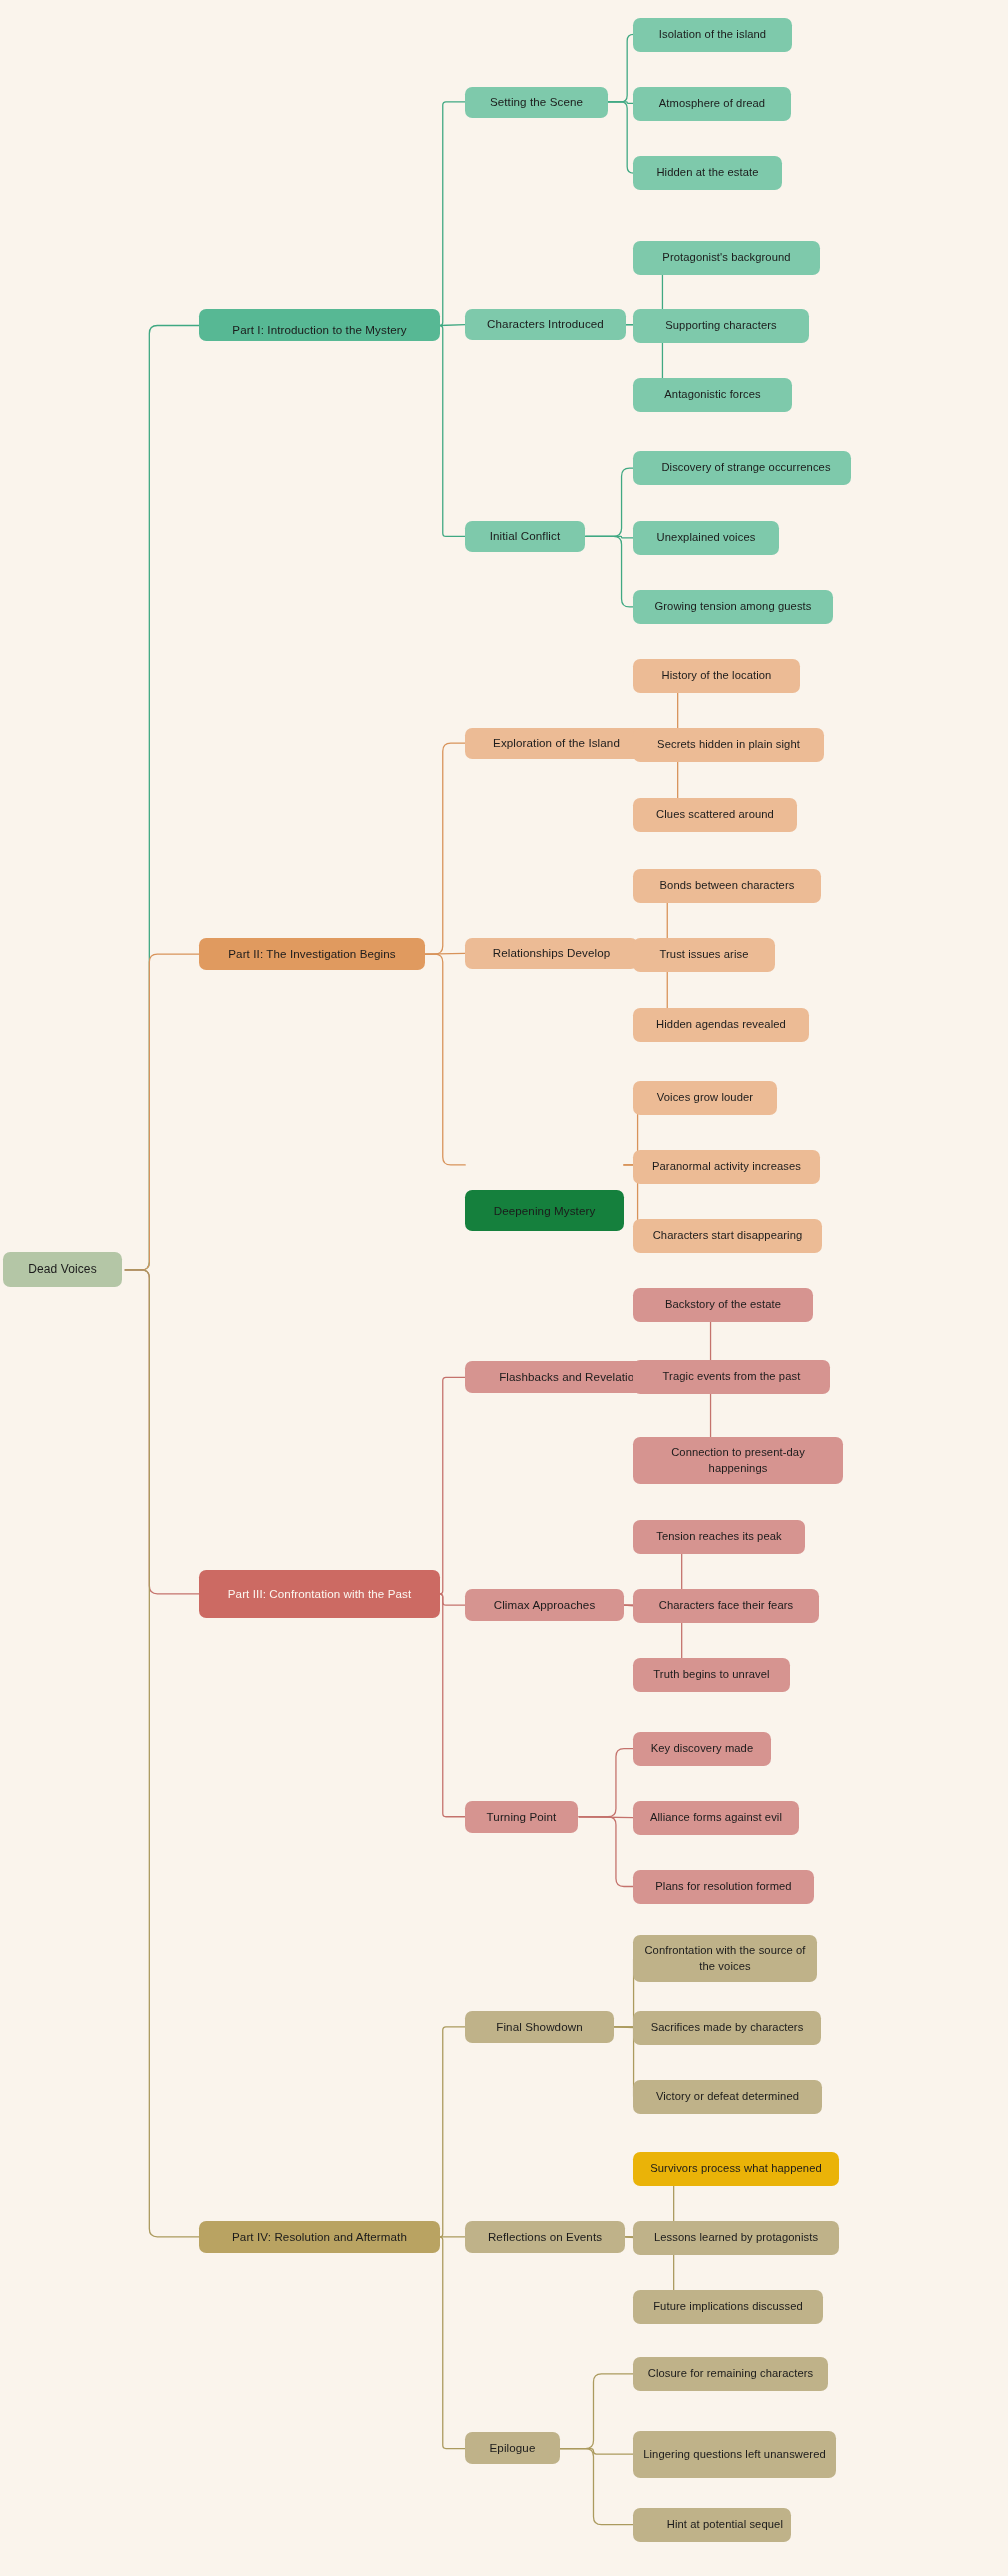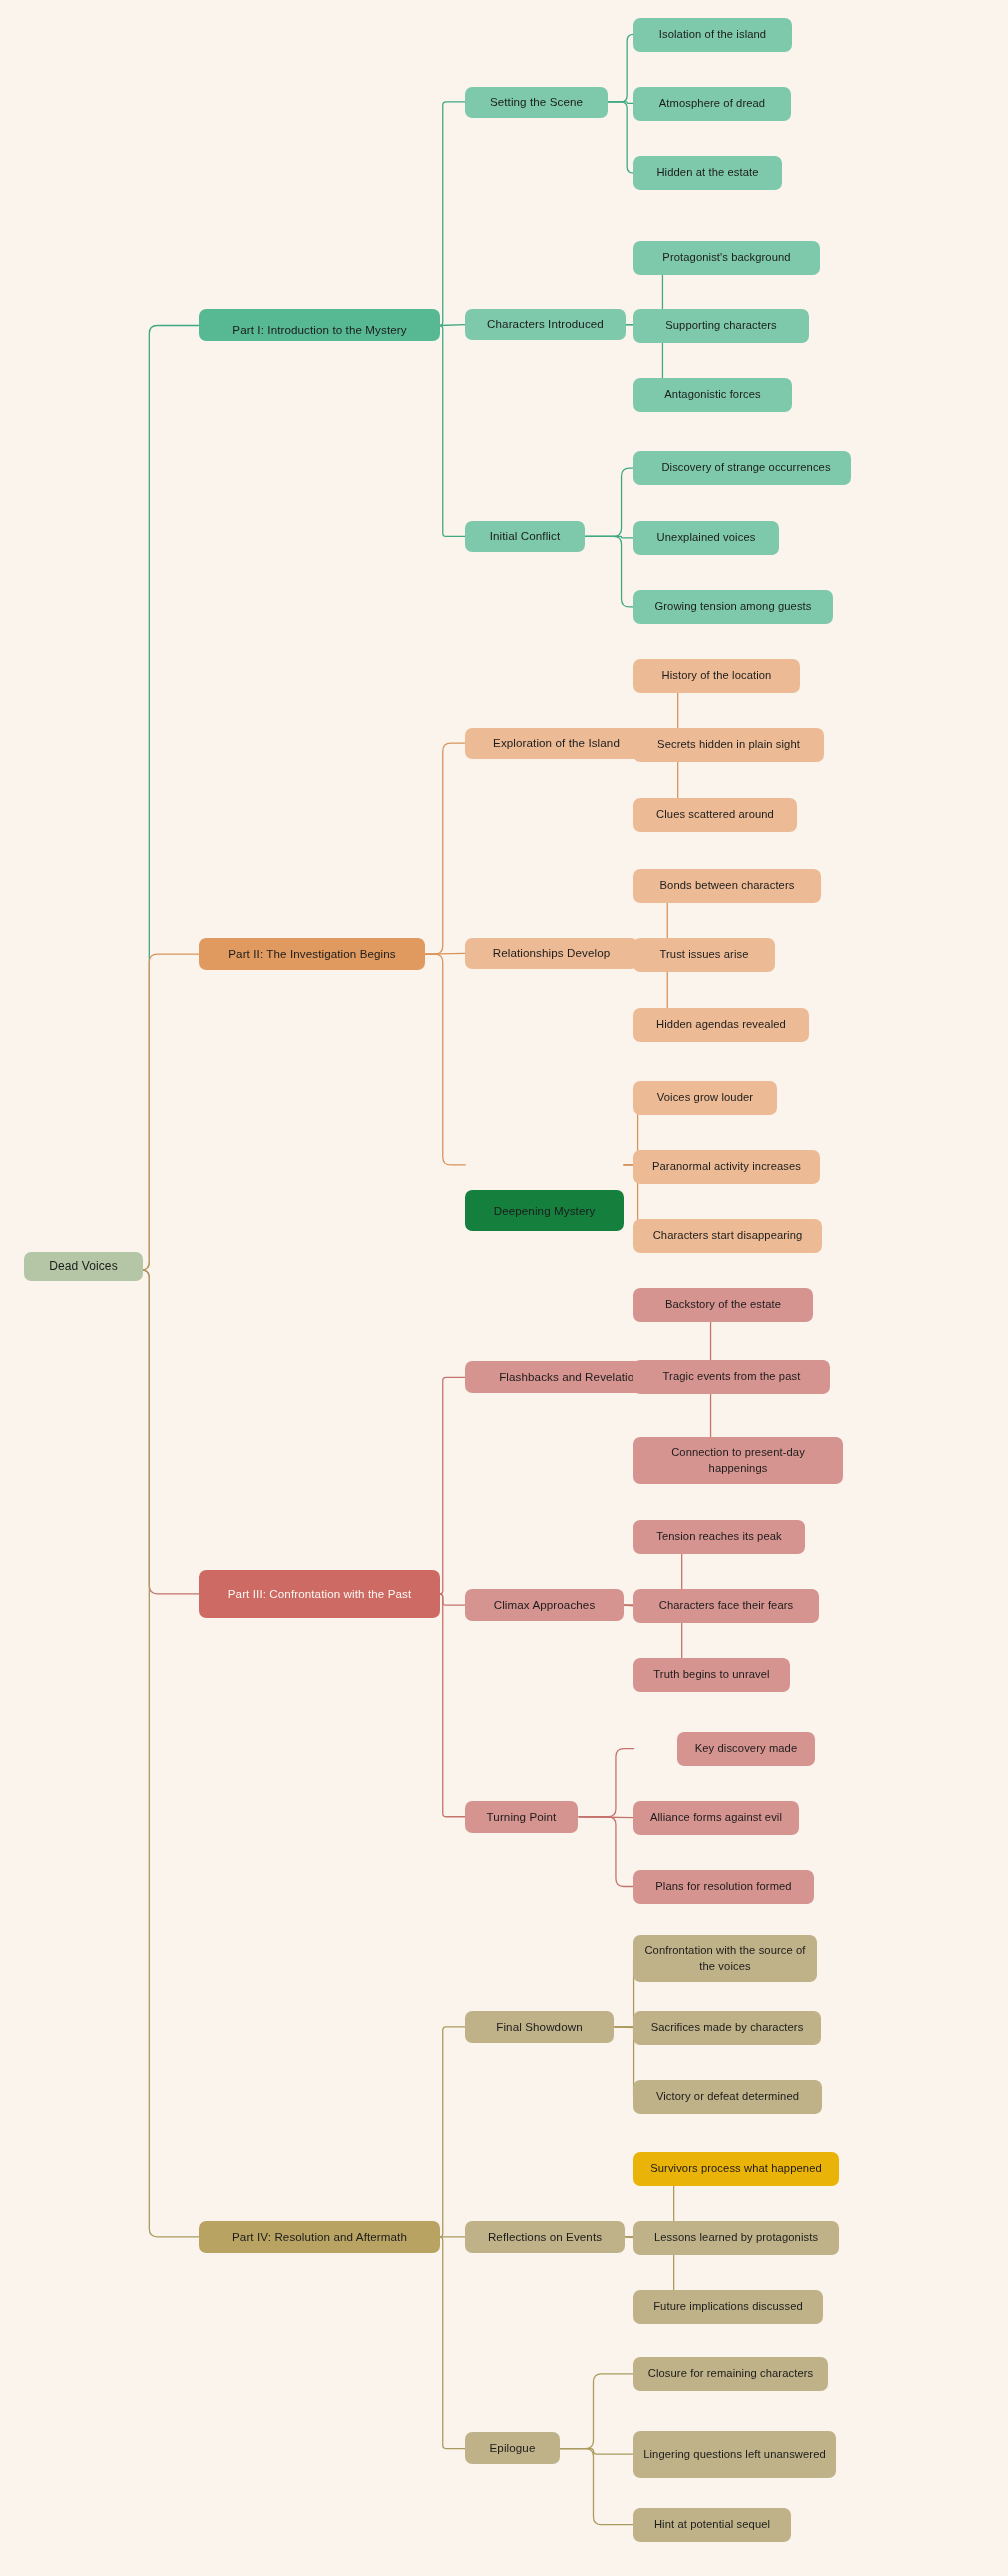--- a/index.html
+++ b/index.html
@@ -105,21 +105,21 @@
       <path d="M 548 2790 L 580 2790" fill="none" stroke="#ab9a5e" stroke-width="1.6" stroke-linecap="round"></path>
       <path d="M 780 2790 L 830 2790 Q 840 2790 840 2780 L 840 2715 Q 840 2705 850 2705 L 790 2705" fill="none" stroke="#ab9a5e" stroke-width="1.6" stroke-linecap="round"></path>
       <path d="M 780 2790 L 790 2791" fill="none" stroke="#ab9a5e" stroke-width="1.6" stroke-linecap="round"></path>
       <path d="M 780 2790 L 830 2790 Q 840 2790 840 2800 L 840 2867 Q 840 2877 850 2877 L 790 2877" fill="none" stroke="#ab9a5e" stroke-width="1.6" stroke-linecap="round"></path>
       <path d="M 548 2790 L 548 2790 Q 552 2790 552 2794 L 552 3050 Q 552 3054 556 3054 L 580 3054" fill="none" stroke="#ab9a5e" stroke-width="1.6" stroke-linecap="round"></path>
       <path d="M 698 3054 L 730 3054 Q 740 3054 740 3044 L 740 2971 Q 740 2961 750 2961 L 790 2961" fill="none" stroke="#ab9a5e" stroke-width="1.6" stroke-linecap="round"></path>
       <path d="M 698 3054 L 736.5 3054 Q 740 3054 740 3057.5 L 740 3057.5 Q 740 3061 743.5 3061 L 790 3061" fill="none" stroke="#ab9a5e" stroke-width="1.6" stroke-linecap="round"></path>
       <path d="M 698 3054 L 730 3054 Q 740 3054 740 3064 L 740 3139 Q 740 3149 750 3149 L 790 3149" fill="none" stroke="#ab9a5e" stroke-width="1.6" stroke-linecap="round"></path>
     </svg>
   <div id="node-layer">
-      <div class="node node-root" style="left: 24px; top: 1252px; width: 119px; height: 29px; background: rgb(180, 198, 166); justify-content: center;">
+      <div class="node node-root" style="left: 3px; top: 1252px; width: 119px; height: 35px; background: rgb(180, 198, 166); justify-content: center;">
         <span>Dead Voices</span>
       </div>
       <div class="node node-l1" style="left: 199px; top: 309px; width: 241px; height: 32px; background: rgb(87, 184, 148); align-items: flex-end;">
         <span>Part I: Introduction to the Mystery</span>
       </div>
       <div class="node node-l2" style="left: 465px; top: 87px; width: 143px; height: 30.5px; background: rgb(126, 201, 171);">
         <span>Setting the Scene</span>
       </div>
       <div class="node node-l3" style="left: 633px; top: 17.6px; width: 159px; height: 34px; background: rgb(126, 201, 171);">
         <span>Isolation of the island</span>
@@ -216,21 +216,21 @@
       </div>
       <div class="node node-l3" style="left: 633px; top: 1589px; width: 186px; height: 34px; background: rgb(214, 148, 144);">
         <span>Characters face their fears</span>
       </div>
       <div class="node node-l3" style="left: 633px; top: 1658px; width: 157px; height: 34px; background: rgb(214, 148, 144);">
         <span>Truth begins to unravel</span>
       </div>
       <div class="node node-l2" style="left: 465px; top: 1801px; width: 113px; height: 32px; background: rgb(214, 148, 144);">
         <span>Turning Point</span>
       </div>
-      <div class="node node-l3" style="left: 633px; top: 1732px; width: 138px; height: 34px; background: rgb(214, 148, 144); margin-left: 44px;">
+      <div class="node node-l3" style="left: 633px; top: 1732px; width: 138px; height: 34px; background: rgb(214, 148, 144);">
         <span>Key discovery made</span>
       </div>
       <div class="node node-l3" style="left: 633px; top: 1801px; width: 166px; height: 34px; background: rgb(214, 148, 144);">
         <span>Alliance forms against evil</span>
       </div>
       <div class="node node-l3" style="left: 633px; top: 1870px; width: 181px; height: 34px; background: rgb(214, 148, 144);">
         <span>Plans for resolution formed</span>
       </div>
       <div class="node node-l1" style="left: 199px; top: 2221px; width: 241px; height: 32px; background: rgb(185, 163, 98);">
         <span>Part IV: Resolution and Aftermath</span>
@@ -261,18 +261,18 @@
       </div>
       <div class="node node-l2" style="left: 465px; top: 2432px; width: 95px; height: 32px; background: rgb(191, 178, 137);">
         <span>Epilogue</span>
       </div>
       <div class="node node-l3" style="left: 633px; top: 2357px; width: 195px; height: 34px; background: rgb(191, 178, 137);">
         <span>Closure for remaining characters</span>
       </div>
       <div class="node node-l3" style="left: 633px; top: 2431px; width: 203px; height: 47px; background: rgb(191, 178, 137);">
         <span>Lingering questions left unanswered</span>
       </div>
-      <div class="node node-l3" style="left: 633px; top: 2508px; width: 158px; height: 34px; background: rgb(191, 178, 137);">
+      <div class="node node-l3" style="left: 633px; top: 2508px; width: 158px; height: 34px; background: rgb(191, 178, 137); justify-content: flex-end;">
         <span>Hint at potential sequel</span>
       </div>
     </div>
 </div>
 
 
 </body></html>

